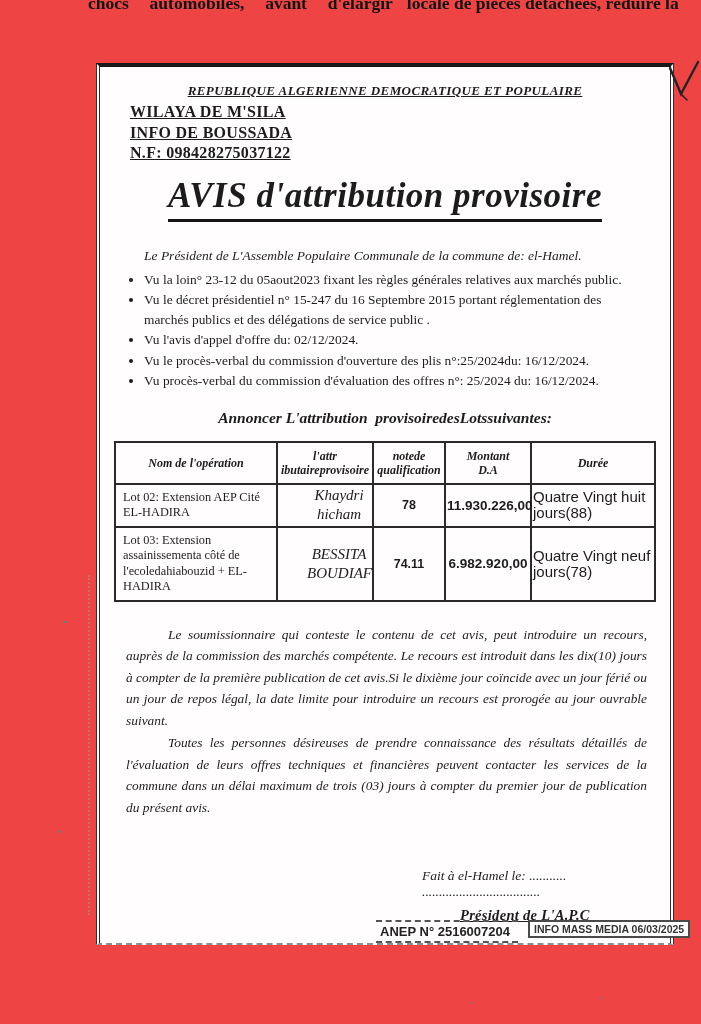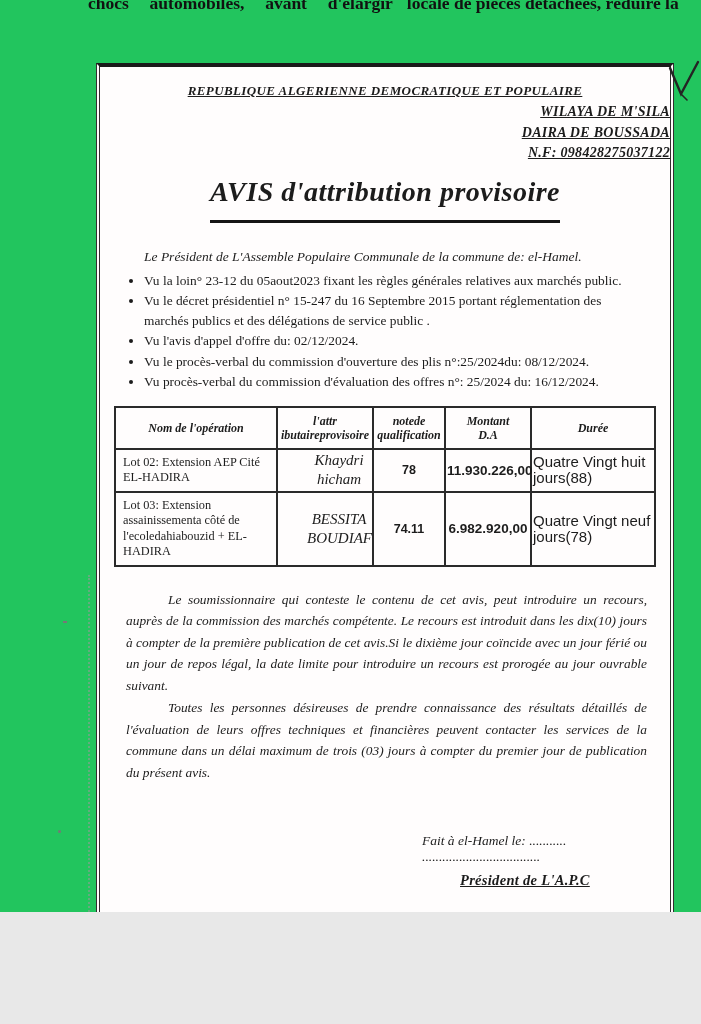--- a/index.html
+++ b/index.html
@@ -1,17 +1,17 @@
 <!DOCTYPE html>
 <html><head>
 <meta charset="utf-8">
 <style>
   html,body{margin:0;padding:0;background:#e8e8e8;}
   .page{
-    position:relative;width:701px;height:912px;background:#22c55e;
+    position:relative;width:701px;height:1024px;background:#ef4444;
     overflow:hidden;font-family:"Liberation Serif","DejaVu Serif",serif;color:#1c1c1c;
     box-shadow:0 0 4px rgba(0,0,0,.25);
   }
   
   .newsprint{
     position:absolute;top:-7px;left:88px;width:613px;display:flex;
     font-weight:700;font-size:17.5px;white-space:pre;color:#111;
   }
   .newsprint .np-left{word-spacing:6px;}
   .newsprint .np-right{margin-left:14px;font-weight:700;}
@@ -24,27 +24,27 @@
     border-bottom:2px dashed #8d8d8d;
     background:#fffdfd;
   }
   .pen-mark{position:absolute;left:668px;top:60px;width:33px;height:52px;}
   .republic{
     margin-top:16px;text-align:center;font-style:italic;font-weight:700;
     font-size:13px;text-decoration:underline;letter-spacing:.4px;white-space:pre-wrap;
   }
   .admin{margin:3px 0 0 30px;}
   .admin div{
-    font-style:italic;font-weight:700;font-size:14px;line-height:20.5px;
-    text-decoration:underline;letter-spacing:.3px;text-align:right;
+    font-weight:700;font-size:16px;line-height:20.5px;
+    text-decoration:underline;letter-spacing:.3px;
   }
   .title-wrap{text-align:center;margin-top:12px;}
   .doc-title{
-    display:inline-block;font-style:italic;font-weight:700;font-size:28px;
-    border-bottom:3px solid #151515;padding-bottom:12px;letter-spacing:.5px;
+    display:inline-block;font-style:italic;font-weight:700;font-size:35px;
+    border-bottom:3px solid #151515;padding-bottom:3px;letter-spacing:.5px;
   }
   .intro{margin:26px 0 0 44px;font-style:italic;font-size:13.5px;}
   ul.bullets{margin:6px 0 0 30px;padding-left:14px;}
   ul.bullets li{
     font-size:13.4px;line-height:19.5px;margin:0 24px 1px 0;
   }
   .announce{
     margin-top:18px;text-align:center;font-style:italic;font-weight:700;
     font-size:15.5px;white-space:pre-wrap;
   }
@@ -97,38 +97,39 @@
     <span class="np-left">chocs  automobiles,  avant  d'élargir</span>
     <span class="np-right">locale de pièces détachées, réduire la</span>
   </div>
 
   <div class="doc-box">
 
     <div class="republic">REPUBLIQUE ALGERIENNE DEMOCRATIQUE ET POPULAIRE</div>
 
     <div class="admin">
       <div>WILAYA DE M'SILA</div>
-      <div>DAIRA DE BOUSSADA</div>
+      <div>INFO DE BOUSSADA</div>
       <div>N.F: 098428275037122</div>
     </div>
 
     <div class="title-wrap">
       <span class="doc-title">AVIS d'attribution provisoire</span>
     </div>
 
     <div class="intro">Le Président de L'Assemble Populaire Communale de la commune de: el-Hamel.</div>
 
     <ul class="bullets">
       <li>Vu la loin° 23-12 du 05aout2023 fixant les règles générales relatives aux marchés public.</li>
       <li>Vu le décret présidentiel n° 15-247 du 16 Septembre 2015 portant réglementation des marchés publics et des délégations de service public .</li>
       <li>Vu l'avis d'appel d'offre du: 02/12/2024.</li>
-      <li>Vu le procès-verbal du commission d'ouverture des plis n°:25/2024du: 08/12/2024.</li>
+      <li>Vu le procès-verbal du commission d'ouverture des plis n°:25/2024du: 16/12/2024.</li>
       <li>Vu procès-verbal du commission d'évaluation des offres n°: 25/2024 du: 16/12/2024.</li>
     </ul>
 
+    <div class="announce">Annoncer L'attribution  provisoiredesLotssuivantes:</div>
 
     <table class="lots">
       <colgroup>
         <col class="col-op">
           <col class="col-attr">
           <col class="col-note">
           <col class="col-mont">
           <col class="col-dur">
       </colgroup>
       <thead>

